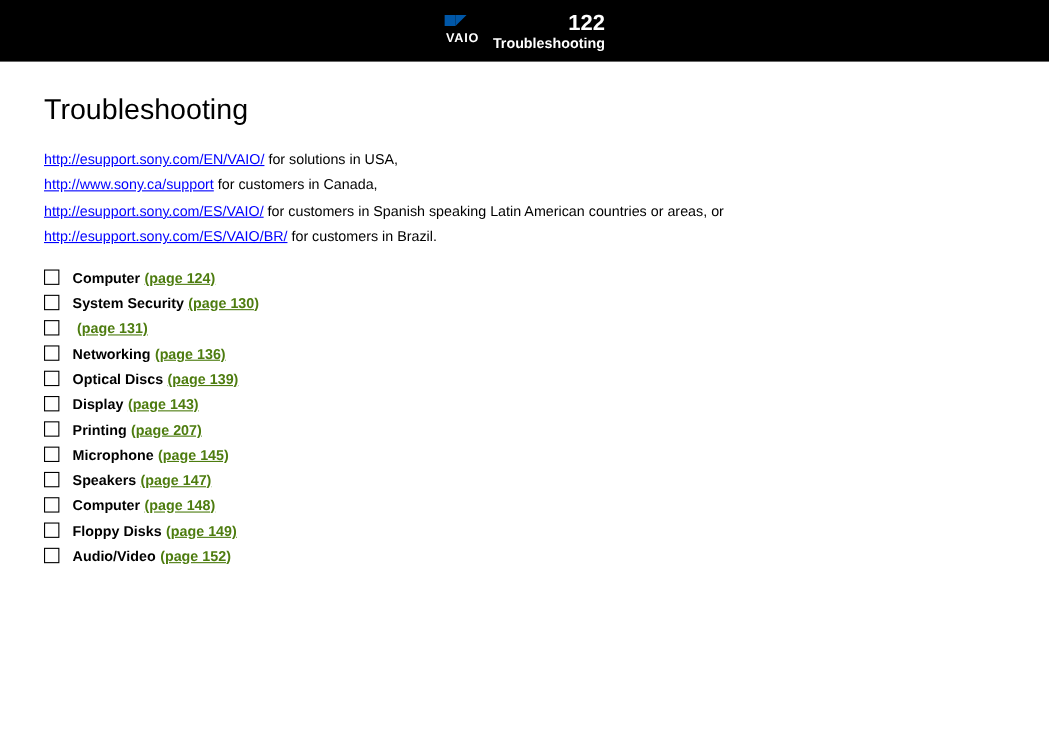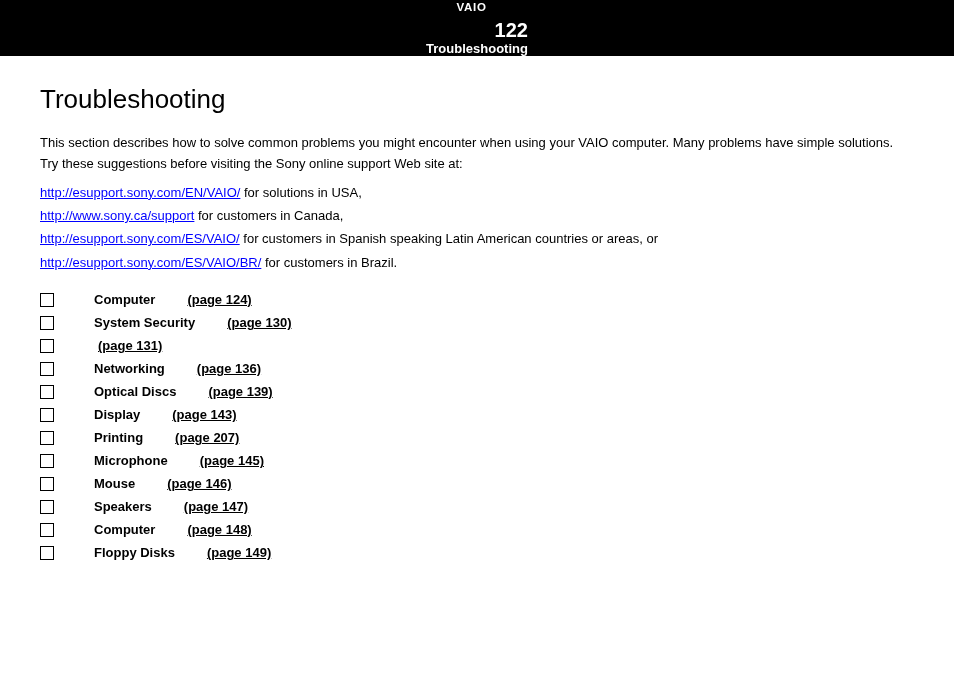--- a/index.html
+++ b/index.html
@@ -17,23 +17,22 @@
       min-height: 674px;
     }
 
     
     .header {
       background: #000000;
       width: 100%;
       height: 56px;
       display: flex;
       align-items: center;
-      justify-content: flex-end;
-      padding: 0 16px;
-      flex-direction: column;
+      justify-content: center;
+      padding: 12px 16px;
     }
 
     .header-logo {
       display: flex;
       align-items: center;
     }
 
     .header-right {
       text-align: right;
     }
@@ -85,39 +84,38 @@
       margin-top: 18px;
       list-style: none;
       padding-left: 0;
     }
 
     .menu-list li {
       display: flex;
       align-items: center;
       margin-bottom: 8px;
       font-size: 13px;
-      gap: 28px;
     }
 
     .checkbox-icon {
       display: inline-block;
       width: 14px;
       height: 14px;
       border: 1.5px solid #000000;
       margin-right: 12px;
       flex-shrink: 0;
     }
 
     .menu-item-label {
       font-weight: bold;
       color: #000000;
     }
 
     .menu-item-link {
-      color: #000000;
+      color: #4d7c0f;
       font-weight: bold;
       margin-left: 4px;
     }
 
     
     .logo-container {
       display: flex;
       align-items: center;
       gap: 0;
     }
@@ -143,21 +141,20 @@
   </div>
   <div class="header-right">
     <div class="page-number">122</div>
     <div class="page-label">Troubleshooting</div>
   </div>
 </div>
 
 <div class="content">
   <h1 class="page-title">Troubleshooting</h1>
 
-  <p class="intro-text">This section describes how to solve common problems you might encounter when using your VAIO computer. Many problems have simple solutions. Try these suggestions before visiting the Sony online support Web site at:</p>
 
   <div class="link-line">
     <a class="ext-link" href="#">http://esupport.sony.com/EN/VAIO/</a><span> for solutions in USA,</span><br>
     <a class="ext-link" href="#">http://www.sony.ca/support</a><span> for customers in Canada,</span><br>
     <a class="ext-link" href="#">http://esupport.sony.com/ES/VAIO/</a><span> for customers in Spanish speaking Latin American countries or areas, or</span><br>
     <a class="ext-link" href="#">http://esupport.sony.com/ES/VAIO/BR/</a><span> for customers in Brazil.</span>
   </div>
 
   <ul class="menu-list" id="menu-list">
   <li>
@@ -194,32 +191,32 @@
         <span class="menu-item-label">Printing</span>
         <a class="menu-item-link" href="#">(page 207)</a>
       </li>
       <li>
         <span class="checkbox-icon"></span>
         <span class="menu-item-label">Microphone</span>
         <a class="menu-item-link" href="#">(page 145)</a>
       </li>
       <li>
         <span class="checkbox-icon"></span>
-        <span class="menu-item-label">Mouse</span>
-        <a class="menu-item-link" href="#">(page 146)</a>
-      </li>
-      <li>
-        <span class="checkbox-icon"></span>
         <span class="menu-item-label">Speakers</span>
         <a class="menu-item-link" href="#">(page 147)</a>
       </li>
       <li>
         <span class="checkbox-icon"></span>
         <span class="menu-item-label">Computer</span>
         <a class="menu-item-link" href="#">(page 148)</a>
       </li>
       <li>
         <span class="checkbox-icon"></span>
         <span class="menu-item-label">Floppy Disks</span>
         <a class="menu-item-link" href="#">(page 149)</a>
       </li>
+      <li>
+        <span class="checkbox-icon"></span>
+        <span class="menu-item-label">Audio/Video</span>
+        <a class="menu-item-link" href="#">(page 152)</a>
+      </li>
     </ul>
 </div>
 
 </body></html>

